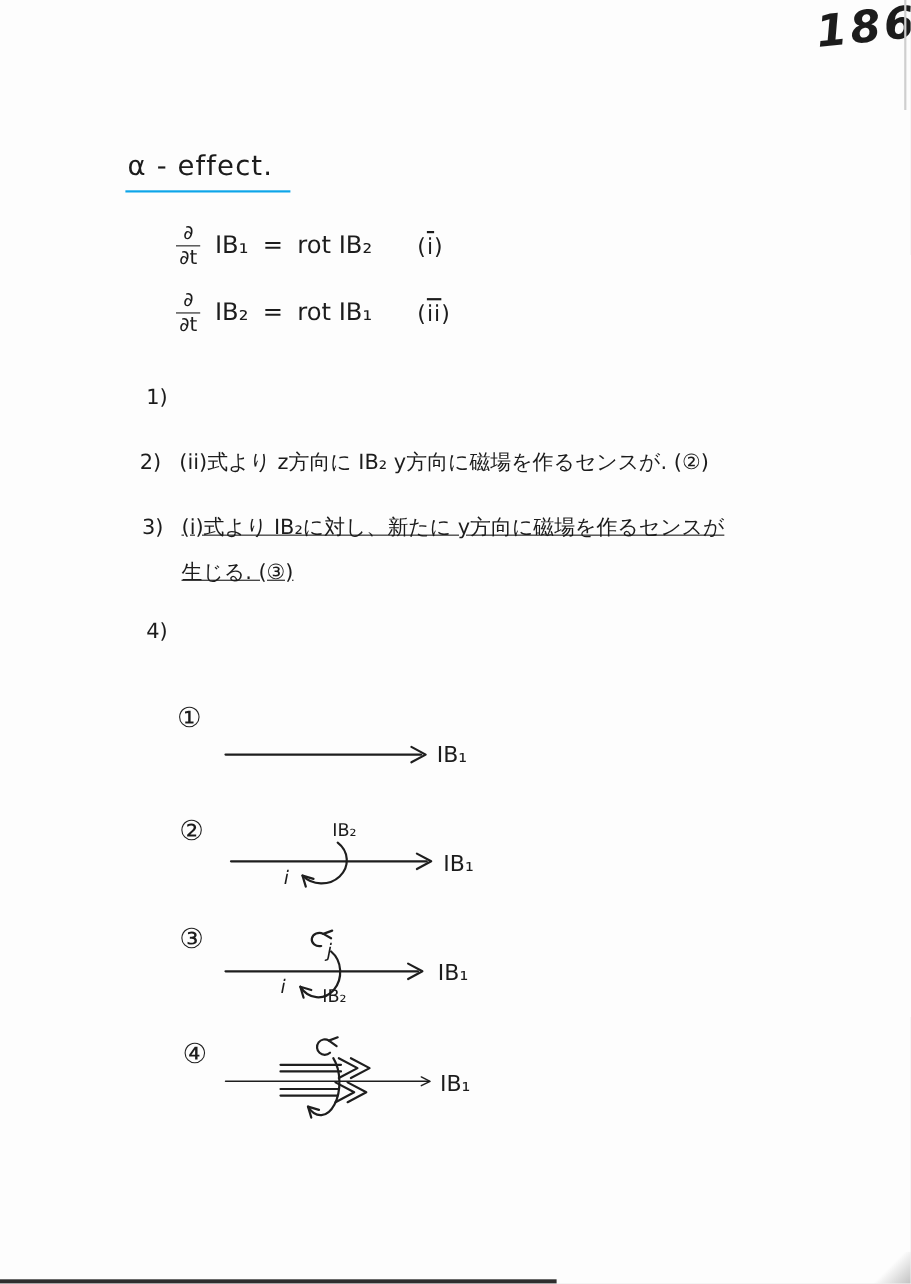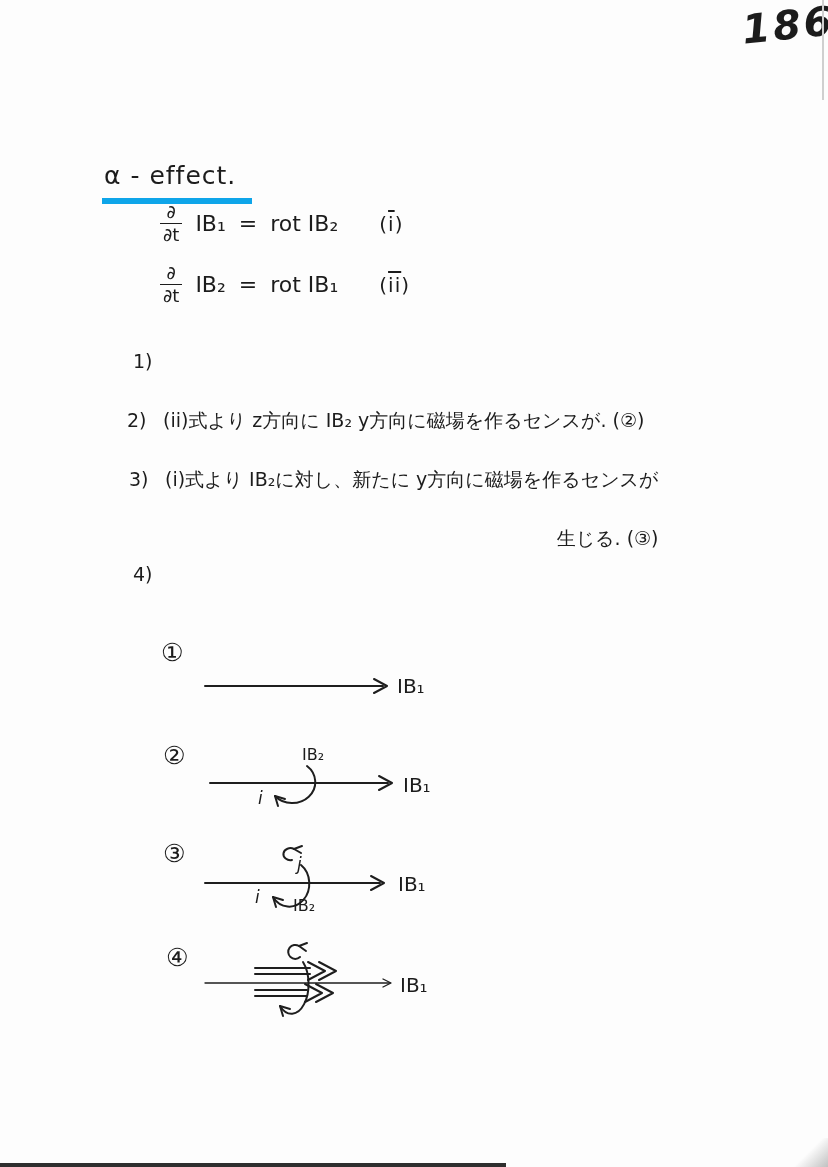--- a/index.html
+++ b/index.html
@@ -9,44 +9,44 @@
     font-family:"DejaVu Sans", sans-serif;
   }
   
   .page-number {
     position:absolute; left:742px; top:2px;
     font-size:40px; font-weight:bold; font-style:italic;
     letter-spacing:3px; transform:rotate(-6deg);
   }
   
   .title {
-    position:absolute; left:102px; top:136px;
+    position:absolute; left:114px; top:136px;
     font-size:25px; letter-spacing:1px;
-    border-bottom:6px solid #0ea5e9; padding:0 16px 8px 2px;margin-top:25px;
+    border-bottom:2px solid #0ea5e9; padding:0 16px 8px 2px;
   }
   
   .equation {
     position:absolute; left:160px; display:flex; align-items:center;
     gap:13px; font-size:22px;
   }
   .eq1 {top:202px;} .eq2 {top:263px;}
   .frac {display:inline-flex; flex-direction:column; align-items:center;
          font-size:18px; line-height:1.15;}
   .frac .den {border-top:1.6px solid #1c1c1c; padding:1px 3px 0 3px;}
   .eq-label {margin-left:28px; font-size:20px; letter-spacing:1px;}
   .roman-bar {text-decoration:overline;}
   
   .list-item {position:absolute; display:flex; gap:16px; font-size:19px; line-height:1.2;}
   .li-1 {left:133px; top:350px;}
   .li-2 {left:127px; top:409px;}
   .li-3 {left:129px; top:468px;}
   .li-4 {left:133px; top:563px;}
   .list-item .marker {min-width:20px;}
-  .text-block .line {display:block;}
-  .text-block .line2 {margin-top:36px;text-align:right;}
+  .text-block .line {display:block;text-decoration:underline;}
+  .text-block .line2 {margin-top:18px;}
   
   .diagrams {position:absolute; left:150px; top:630px;}
   svg .stroke {stroke:#1e1e1e; stroke-width:2; fill:none;
                stroke-linecap:round; stroke-linejoin:round;}
   svg .thin {stroke-width:1.3;}
   svg text {font-family:"DejaVu Sans", sans-serif; fill:#1c1c1c;}
   svg .num {font-size:25px;}
   svg .field {font-size:20px;}
   svg .small-label {font-size:16px;}
   svg .cur {font-size:17px; font-style:italic;}

